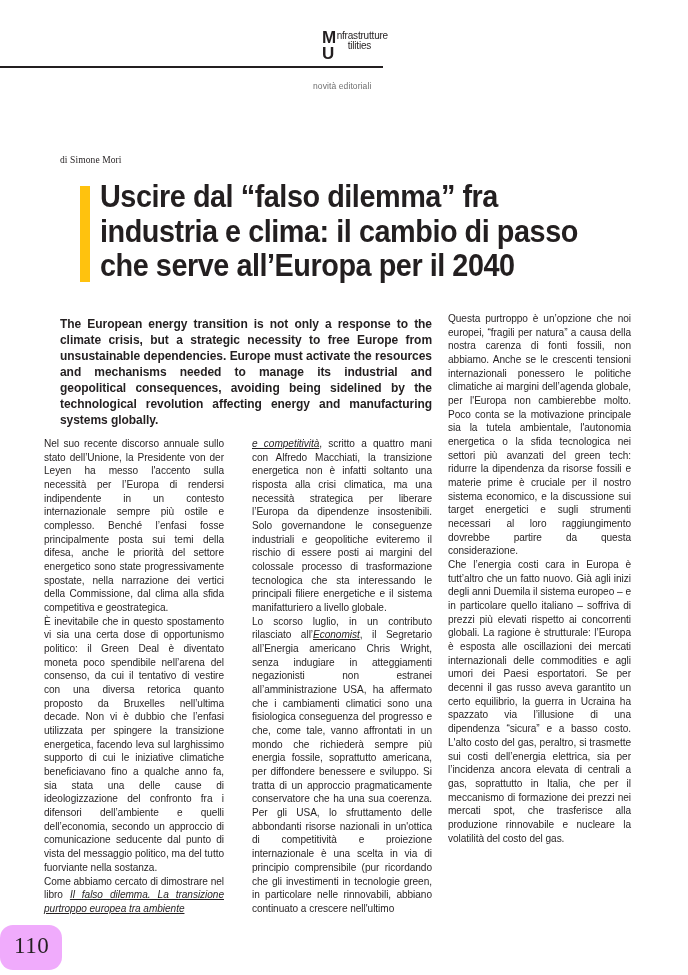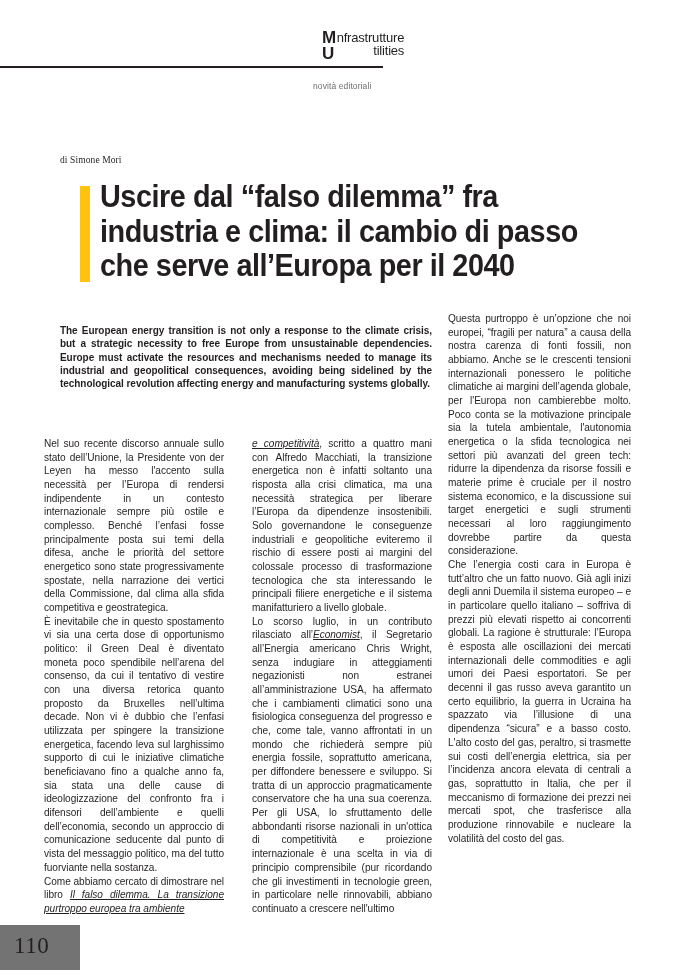--- a/index.html
+++ b/index.html
@@ -40,26 +40,25 @@
   .logo-letter {
     font-family: "Liberation Sans", sans-serif;
     font-weight: bold;
     font-size: 17px;
     letter-spacing: -0.5px;
     color: #231f20;
     line-height: 0.92;
   }
   .logo-word {
     font-family: "Liberation Sans", sans-serif;
-    font-size: 13px;
+    font-size: 10px;
     color: #231f20;
     line-height: 1.02;
     letter-spacing: -0.2px;
     padding-top: 1px;
-    text-align: right;
   }
   .logo-word.second { padding-top: 0px; padding-left: 11px; }
   .logo-stack {
     display: flex;
     flex-direction: column;
   }
   .logo-letters {
     display: flex;
     flex-direction: column;
     margin-right: 1px;
@@ -121,23 +120,23 @@
     letter-spacing: -0.5px;
     color: #231f20;
     transform: scaleX(0.93);
     transform-origin: left top;
   }
 
   
   .abstract {
     position: absolute;
     left: 60px;
-    top: 324px;
+    top: 316px;
     width: 372px;
-    font-size: 10px;
+    font-size: 12px;
     font-weight: bold;
     line-height: 1.335;
     text-align: justify;
     color: #231f20;
     letter-spacing: -0.05px;
   }
 
   
   .col {
     position: absolute;
@@ -155,23 +154,24 @@
   .col .it { font-style: italic; text-decoration: underline; }
   #col1 { left: 44px; }
   #col2 { left: 252px; }
   #col3 { left: 448px; top: 312px; width: 183px; }
 
   
   .folio {
     position: absolute;
     left: 0;
     top: 925px;
-    width: 80px;
+    width: 62px;
     height: 45px;
-    background: #737373;
+    background: #f0abfc;
+    border-radius: 13px;
   }
   .folio-num {
     position: absolute;
     left: 14px;
     top: 8px;
     font-family: "Liberation Serif", serif;
     font-size: 23px;
     color: #231f20;
     letter-spacing: 0.5px;
   }

